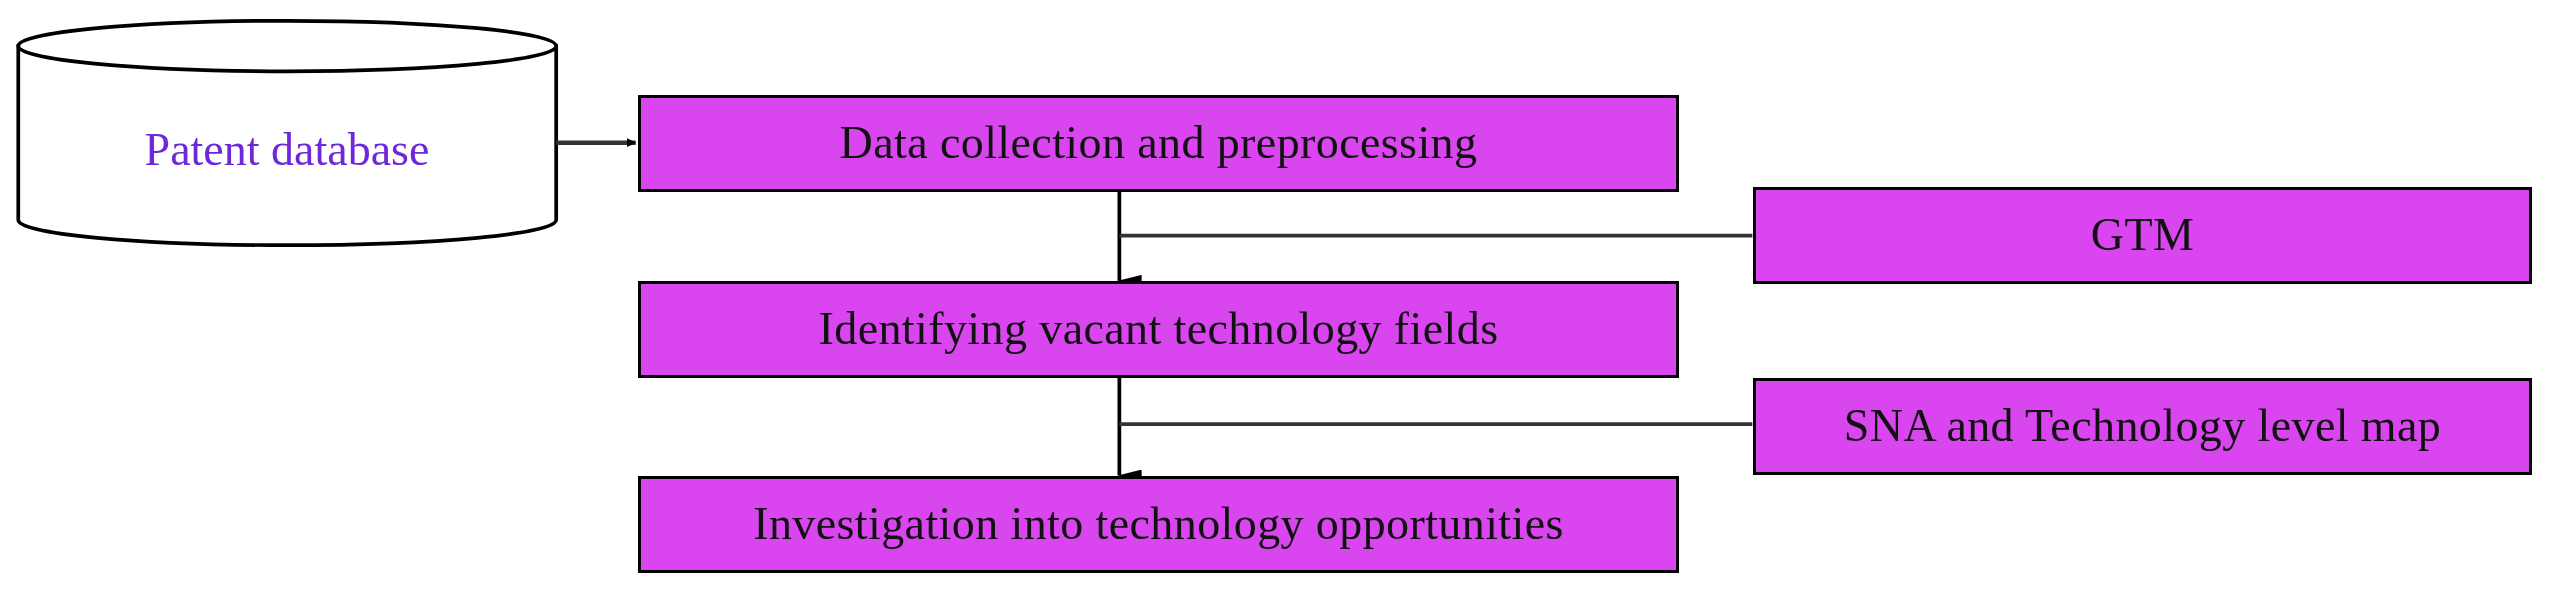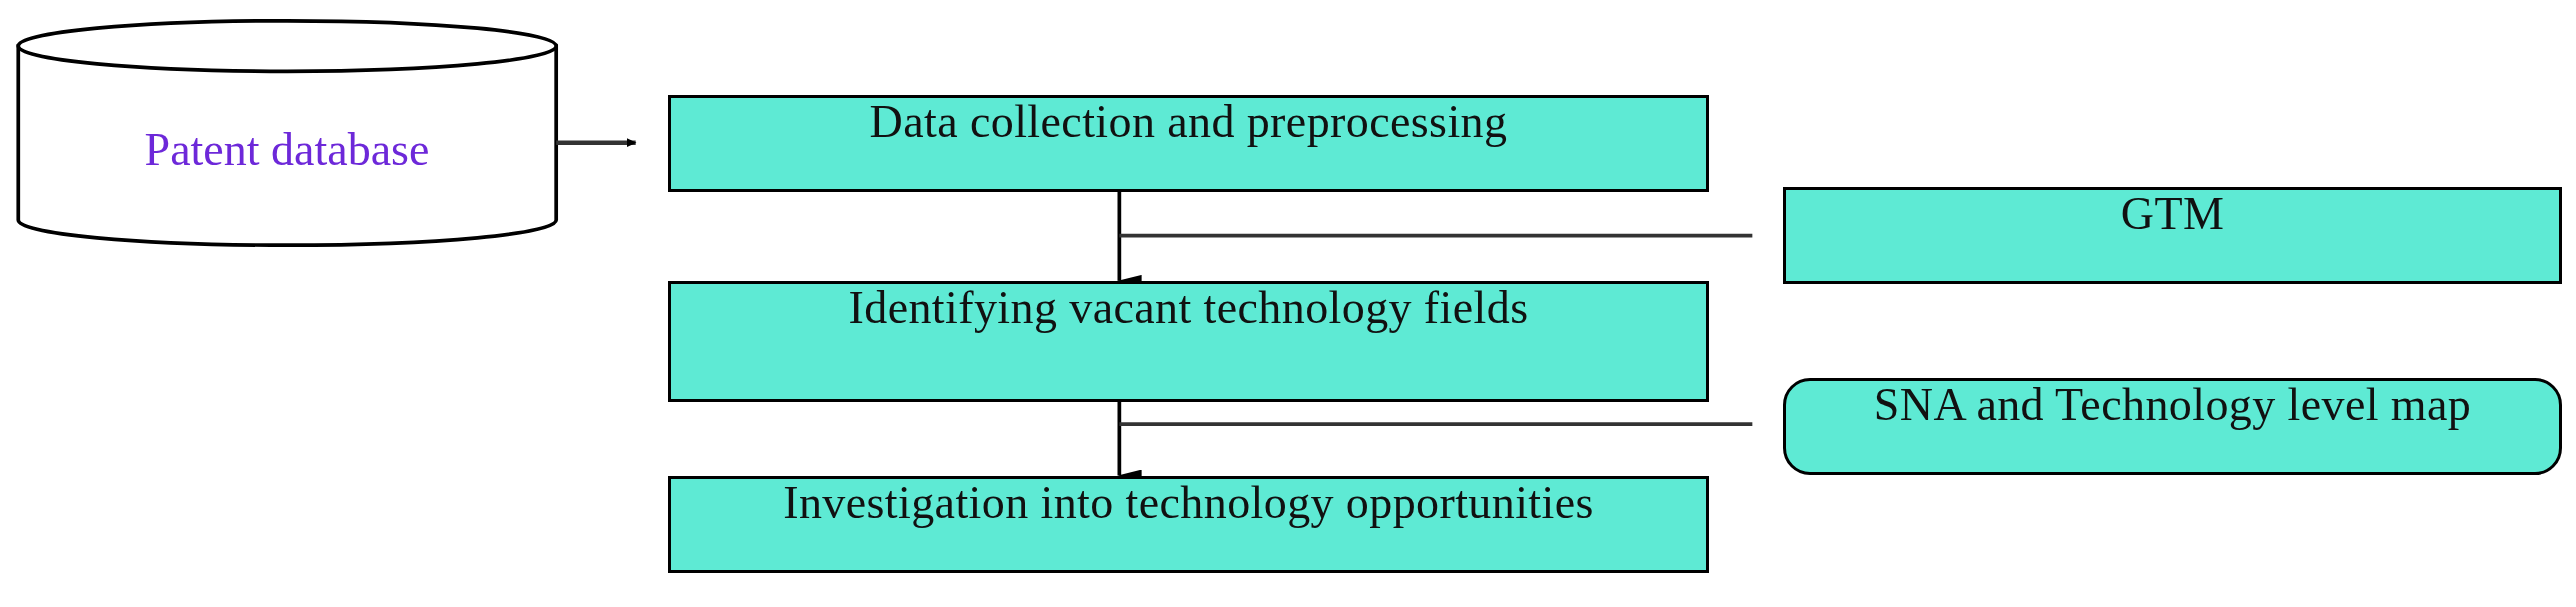--- a/index.html
+++ b/index.html
@@ -21,49 +21,48 @@
     position: absolute;
     top: 0;
     left: 0;
     width: 2576px;
     height: 607px;
   }
   .node-box {
     position: absolute;
     box-sizing: border-box;
     border: 3.7px solid #000000;
-    background: #5eead4;
+    background: #d946ef;
     display: flex;
-    align-items: flex-start;
+    align-items: center;
     justify-content: center;
     color: #101010;
-    margin-left: 30px;
   }
   .node-label {
     font-family: "Liberation Serif", "DejaVu Serif", serif;
     font-size: 46px;
     line-height: 1.05;
     white-space: nowrap;
     letter-spacing: 0.4px;
     color: #111111;
   }
   .cyl-label {
     position: absolute;
     font-family: Liberation Serif, serif;
     font-size: 46px;
     color: #6d28d9;
     white-space: nowrap;
     text-align: center;
   }
   
   #box-data-collection      { left: 638px;  top: 95px; width: 1041px; height: 97px; }
-  #box-identify-vacant      { left: 638px;  top: 281px; width: 1041px; height: 121px; }
+  #box-identify-vacant      { left: 638px;  top: 281px; width: 1041px; height: 97px; }
   #box-investigation        { left: 638px;  top: 476px; width: 1041px; height: 97px; }
   #box-gtm                  { left: 1753px; top: 187px; width: 779px; height: 97px; }
-  #box-sna                  { left: 1753px; top: 378px; width: 779px; height: 97px; border-radius: 27px; }
+  #box-sna                  { left: 1753px; top: 378px; width: 779px; height: 97px; }
   #label-patent-database    { left: 18px;   top: 123px; width: 538px; }
 </style>
 </head>
 <body>
 
 <div id="canvas">
 
   <svg class="svg-layer" viewBox="0 0 3466 817" xmlns="http://www.w3.org/2000/svg">
     <defs>
       <marker id="arrow-right" markerWidth="14" markerHeight="14" refX="12" refY="6" orient="auto" markerUnits="userSpaceOnUse">

